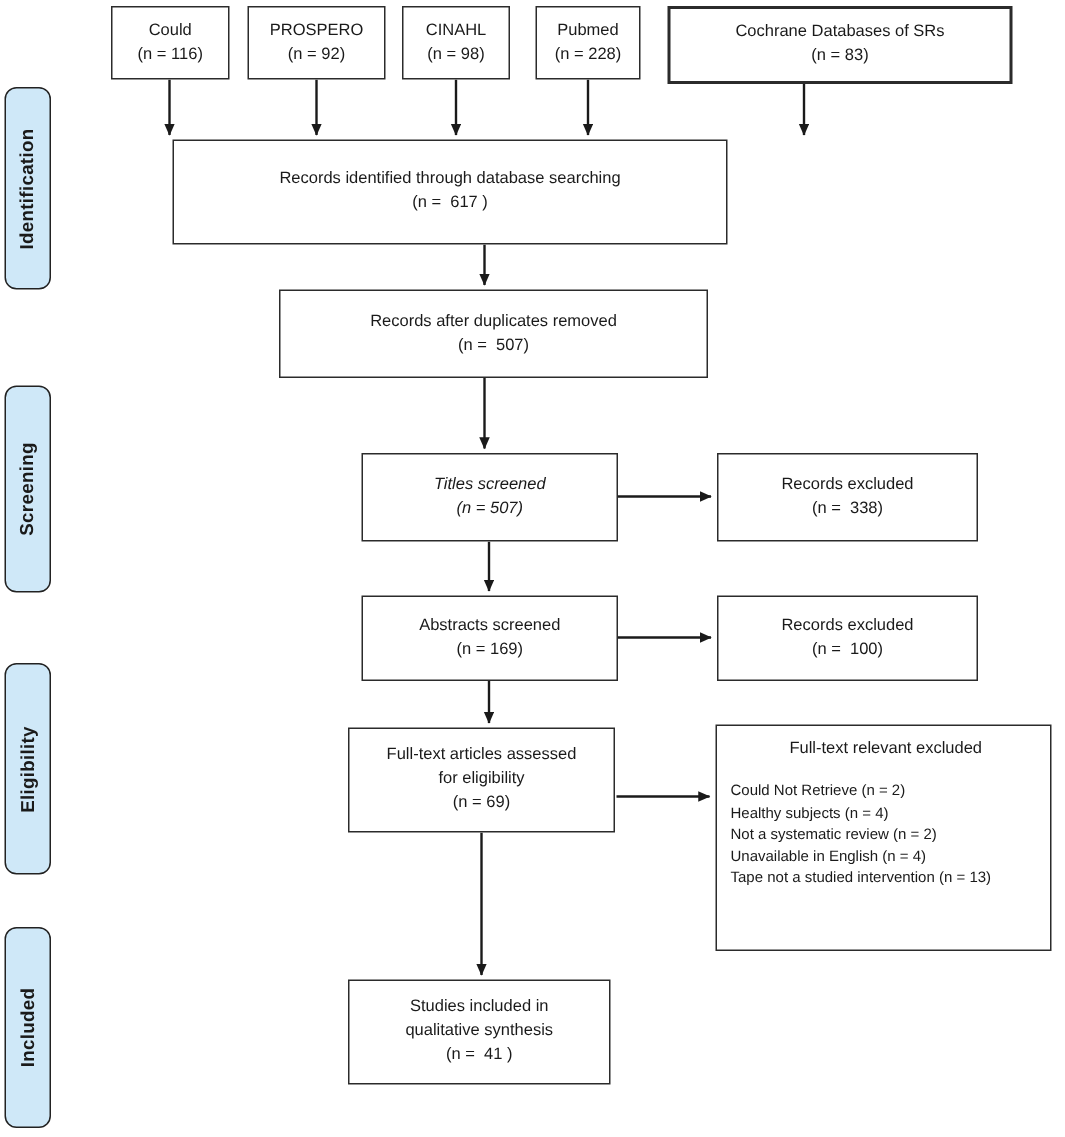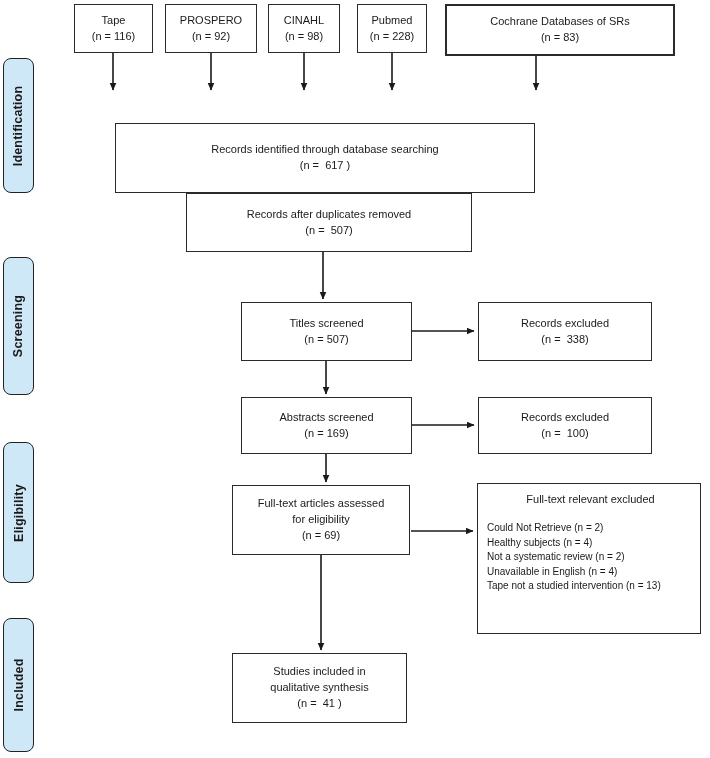--- a/index.html
+++ b/index.html
@@ -35,23 +35,23 @@
   .bx .cnt { white-space: pre; }
 
   
   .b-pedro     { left: 74px;  top: 4px; width: 79px;  height: 49px; }
   .b-prospero  { left: 165px; top: 4px; width: 92px;  height: 49px; }
   .b-cinahl    { left: 268px; top: 4px; width: 72px;  height: 49px; }
   .b-pubmed    { left: 357px; top: 4px; width: 70px;  height: 49px; }
   .b-cochrane  { left: 445px; top: 4px; width: 230px; height: 52px; border-width: 2px; }
 
   
-  .b-identified { left: 115px; top: 93px;  width: 420px; height: 70px; margin-top: 30px; }
+  .b-identified { left: 115px; top: 93px;  width: 370px; height: 70px; }
   .b-duplicates { left: 186px; top: 193px; width: 286px; height: 59px; }
-  .b-titles     { left: 241px; top: 302px; width: 171px; height: 59px; }
+  .b-titles     { left: 241px; top: 302px; width: 171px; height: 59px; font-style: italic; }
   .b-excl1      { left: 478px; top: 302px; width: 174px; height: 59px; }
   .b-abstracts  { left: 241px; top: 397px; width: 171px; height: 57px; }
   .b-excl2      { left: 478px; top: 397px; width: 174px; height: 57px; }
   .b-fulltext   { left: 232px; top: 485px; width: 178px; height: 70px; }
   .b-studies    { left: 232px; top: 653px; width: 175px; height: 70px; }
 
   
   .b-ftexcl {
     left: 477px; top: 483px; width: 224px; height: 151px;
     justify-content: flex-start;
@@ -132,21 +132,21 @@
     <span class="vtext">Screening</span>
   </div>
   <div class="stage st-eligibility">
     <span class="vtext">Eligibility</span>
   </div>
   <div class="stage st-included">
     <span class="vtext">Included</span>
   </div>
 
   <div class="bx b-pedro">
-    <div class="lbl">Tape</div>
+    <div class="lbl">Could</div>
     <div class="cnt">(n = 116)</div>
   </div>
   <div class="bx b-prospero">
     <div class="lbl">PROSPERO</div>
     <div class="cnt">(n = 92)</div>
   </div>
   <div class="bx b-cinahl">
     <div class="lbl">CINAHL</div>
     <div class="cnt">(n = 98)</div>
   </div>

